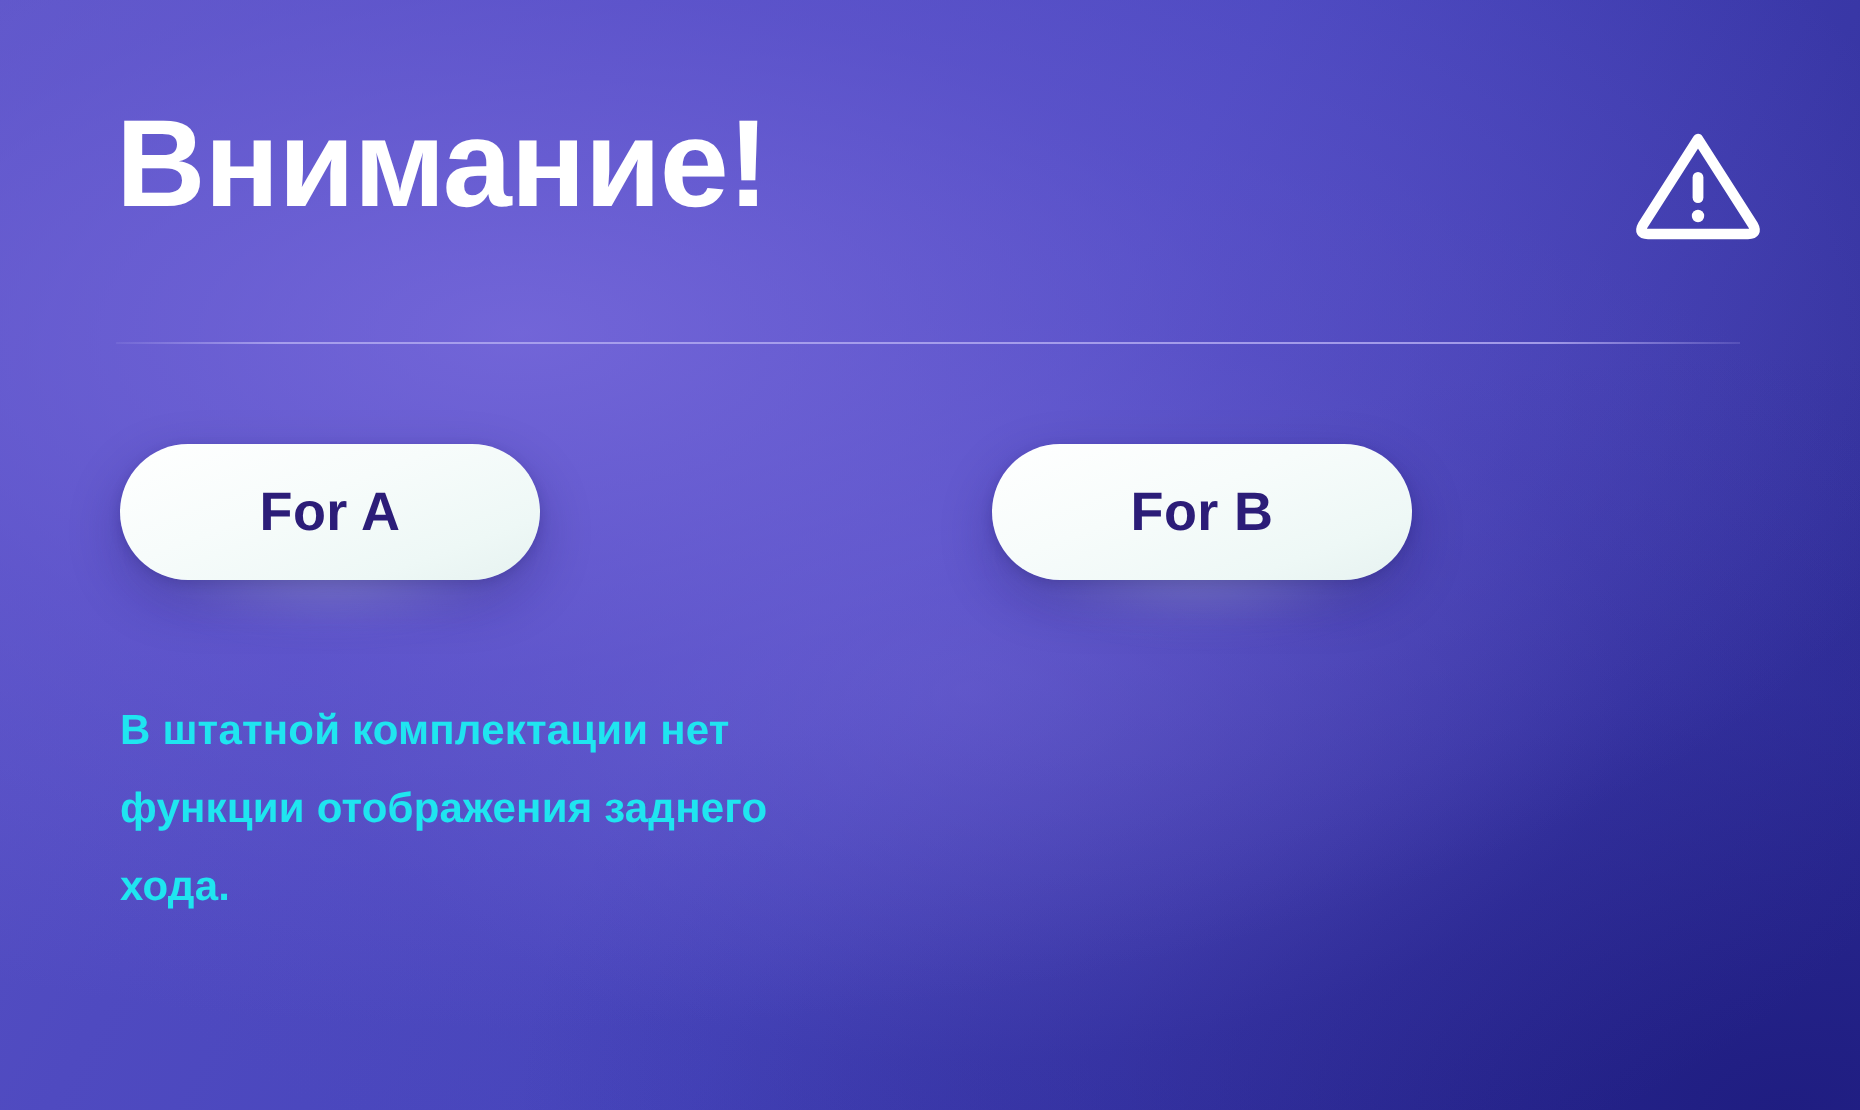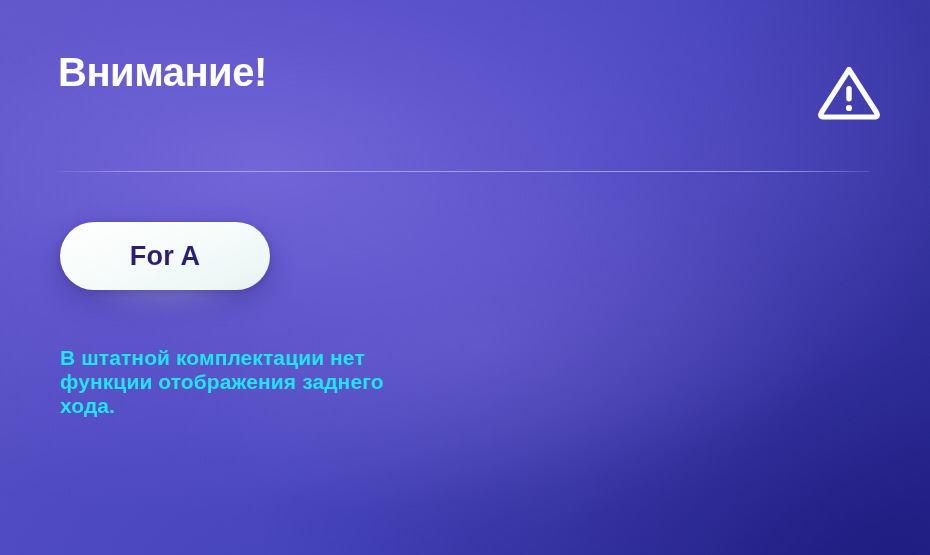--- a/index.html
+++ b/index.html
@@ -21,21 +21,21 @@
       radial-gradient(75% 70% at 52% 62%, rgba(126,112,216,0.40) 0%, rgba(90,80,190,0.10) 48%, rgba(60,52,170,0.0) 72%),
       radial-gradient(110% 110% at 96% 100%, rgba(30,28,128,0.92) 0%, rgba(40,38,148,0.50) 34%, rgba(60,58,170,0.0) 62%),
       linear-gradient(118deg, #5a54c4 0%, #4f4ac0 26%, #4544bb 52%, #3a38a8 74%, #2c2b8e 100%);
   }
 
   
   .title {
     position: absolute;
     left: 58px;
     top: 52px;
-    font-size: 40px;
+    font-size: 62px;
     line-height: 1.0;
     font-weight: 700;
     color: #ffffff;
     letter-spacing: -0.5px;
     white-space: nowrap;
     text-align: center;
   }
 
   .warn-icon {
     position: absolute;
@@ -106,21 +106,21 @@
     color: #2c1d78;
     letter-spacing: 0.2px;
     line-height: 1;
   }
 
   .body-text {
     margin-top: 44px;
     width: 378px;
     font-size: 21px;
     font-weight: 700;
-    line-height: 24px;
+    line-height: 39px;
     color: #1fe5f0;
     letter-spacing: 0.1px;
   }
 </style>
 </head>
 <body>
 
 <div class="slide">
 
   <div class="title">Внимание!</div>
@@ -141,16 +141,22 @@
       <div class="pill-wrap">
         <div class="pill-glow"></div>
         <div class="pill">
           <span class="pill-label">For A</span>
         </div>
       </div>
       <div class="body-text">В штатной комплектации нет функции отображения заднего хода.</div>
     </div>
 
     <div class="col col-b">
+      <div class="pill-wrap">
+        <div class="pill-glow"></div>
+        <div class="pill">
+          <span class="pill-label">For B</span>
+        </div>
+      </div>
     </div>
 
   </div>
 </div>
 
 </body></html>

